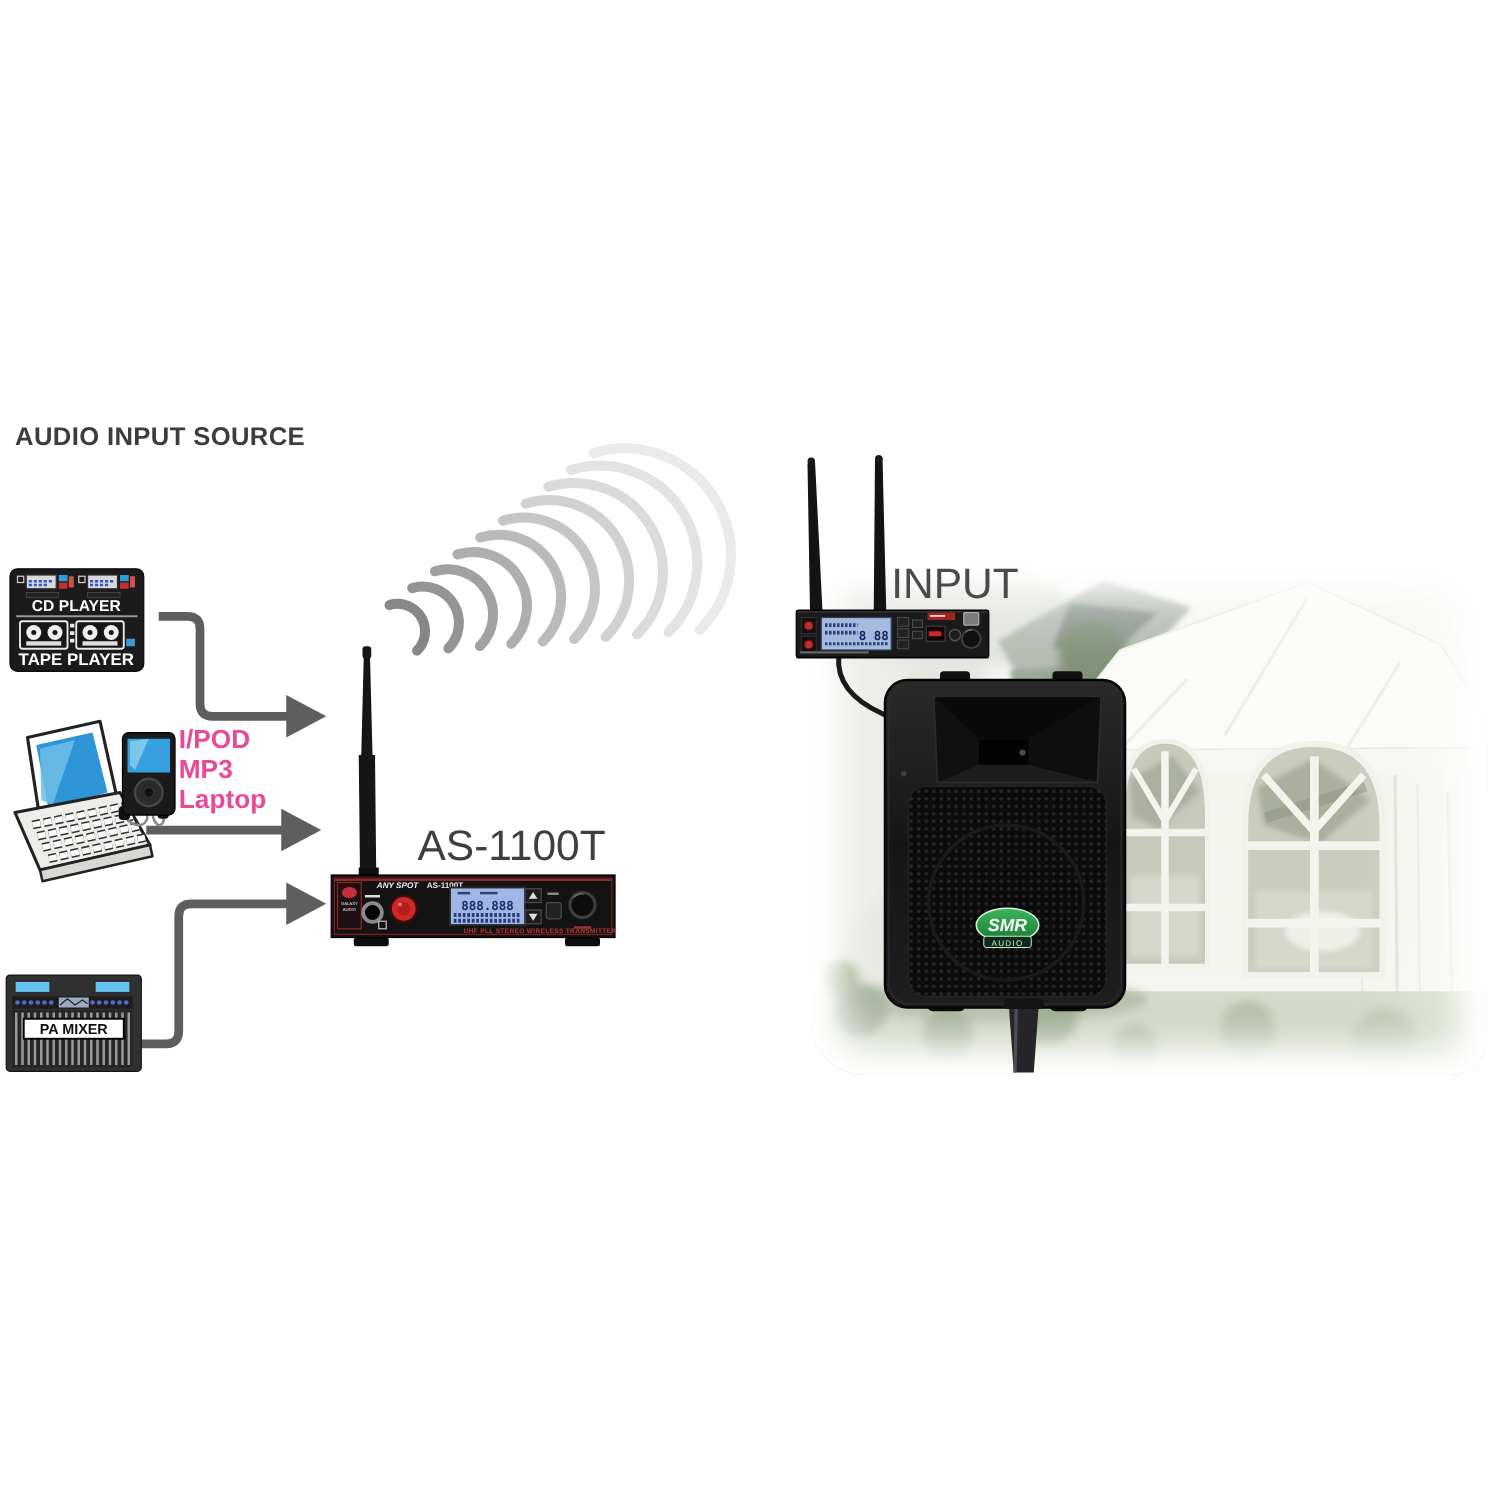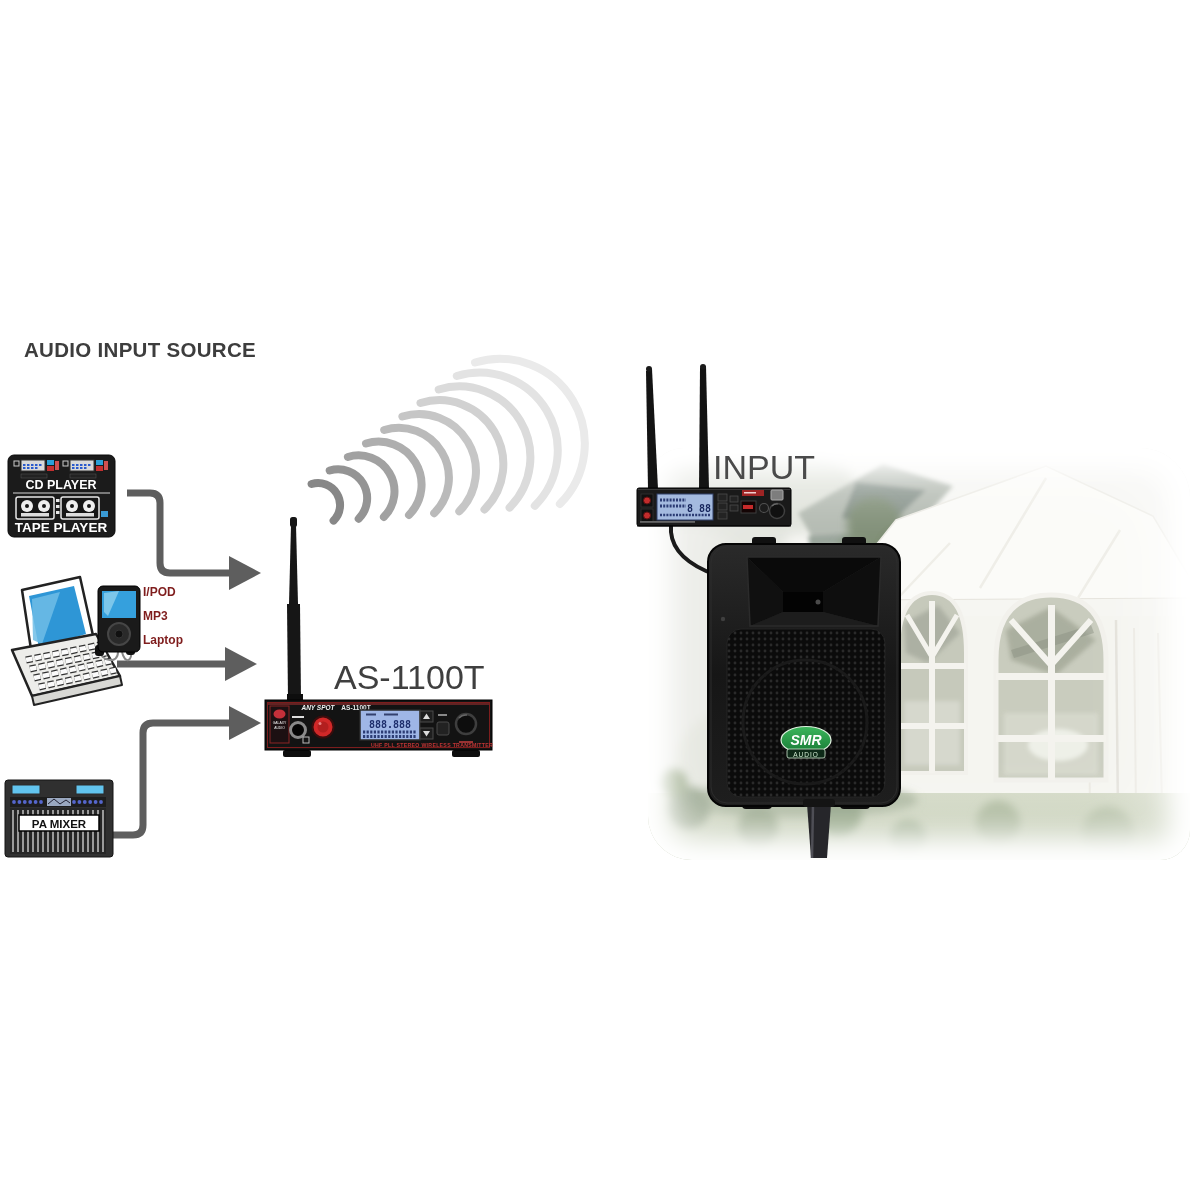--- a/index.html
+++ b/index.html
@@ -1,23 +1,23 @@
 <!DOCTYPE html>
 <html><head>
 <meta charset="utf-8">
 <style>
   html,body{margin:0;padding:0;background:#fff;}
   .canvas{position:relative;width:1200px;height:1200px;background:#ffffff;overflow:hidden;
           font-family:"Liberation Sans",sans-serif;}
   .layer{position:absolute;left:0;top:0;pointer-events:none;}
-  .h1{position:absolute;left:12px;top:338px;font-size:20.5px;font-weight:bold;color:#3d3d3d;letter-spacing:.3px;margin-left:12px;}
+  .h1{position:absolute;left:12px;top:338px;font-size:20.5px;font-weight:bold;color:#3d3d3d;letter-spacing:.3px;}
   .dev-label{position:absolute;font-size:34px;color:#3f3f3f;white-space:nowrap;}
   #label-as{left:334px;top:658px;}
   #label-trcr{left:713px;top:448px;color:#4a4a4a;}
-  .media-label{position:absolute;left:143px;top:580px;font-size:12px;font-weight:bold;color:#7f1d1d;line-height:24px;}
+  .media-label{position:absolute;left:143px;top:580px;font-size:21px;font-weight:bold;color:#ec4899;line-height:24px;}
   .photo{position:absolute;left:648px;top:448px;width:542px;height:412px;
          border-radius:36px 50px 30px 44px;overflow:hidden;}
   .photo-fade{position:absolute;left:648px;top:448px;width:542px;height:412px;border-radius:36px 50px 30px 44px;
               box-shadow:inset 0 0 26px 20px #ffffff, inset 0 0 70px 36px rgba(255,255,255,.55);pointer-events:none;}
   svg text{font-family:"Liberation Sans",sans-serif;}
   .lcd{font-family:"DejaVu Sans Mono",monospace;}
 </style>
 </head>
 <body>
 

